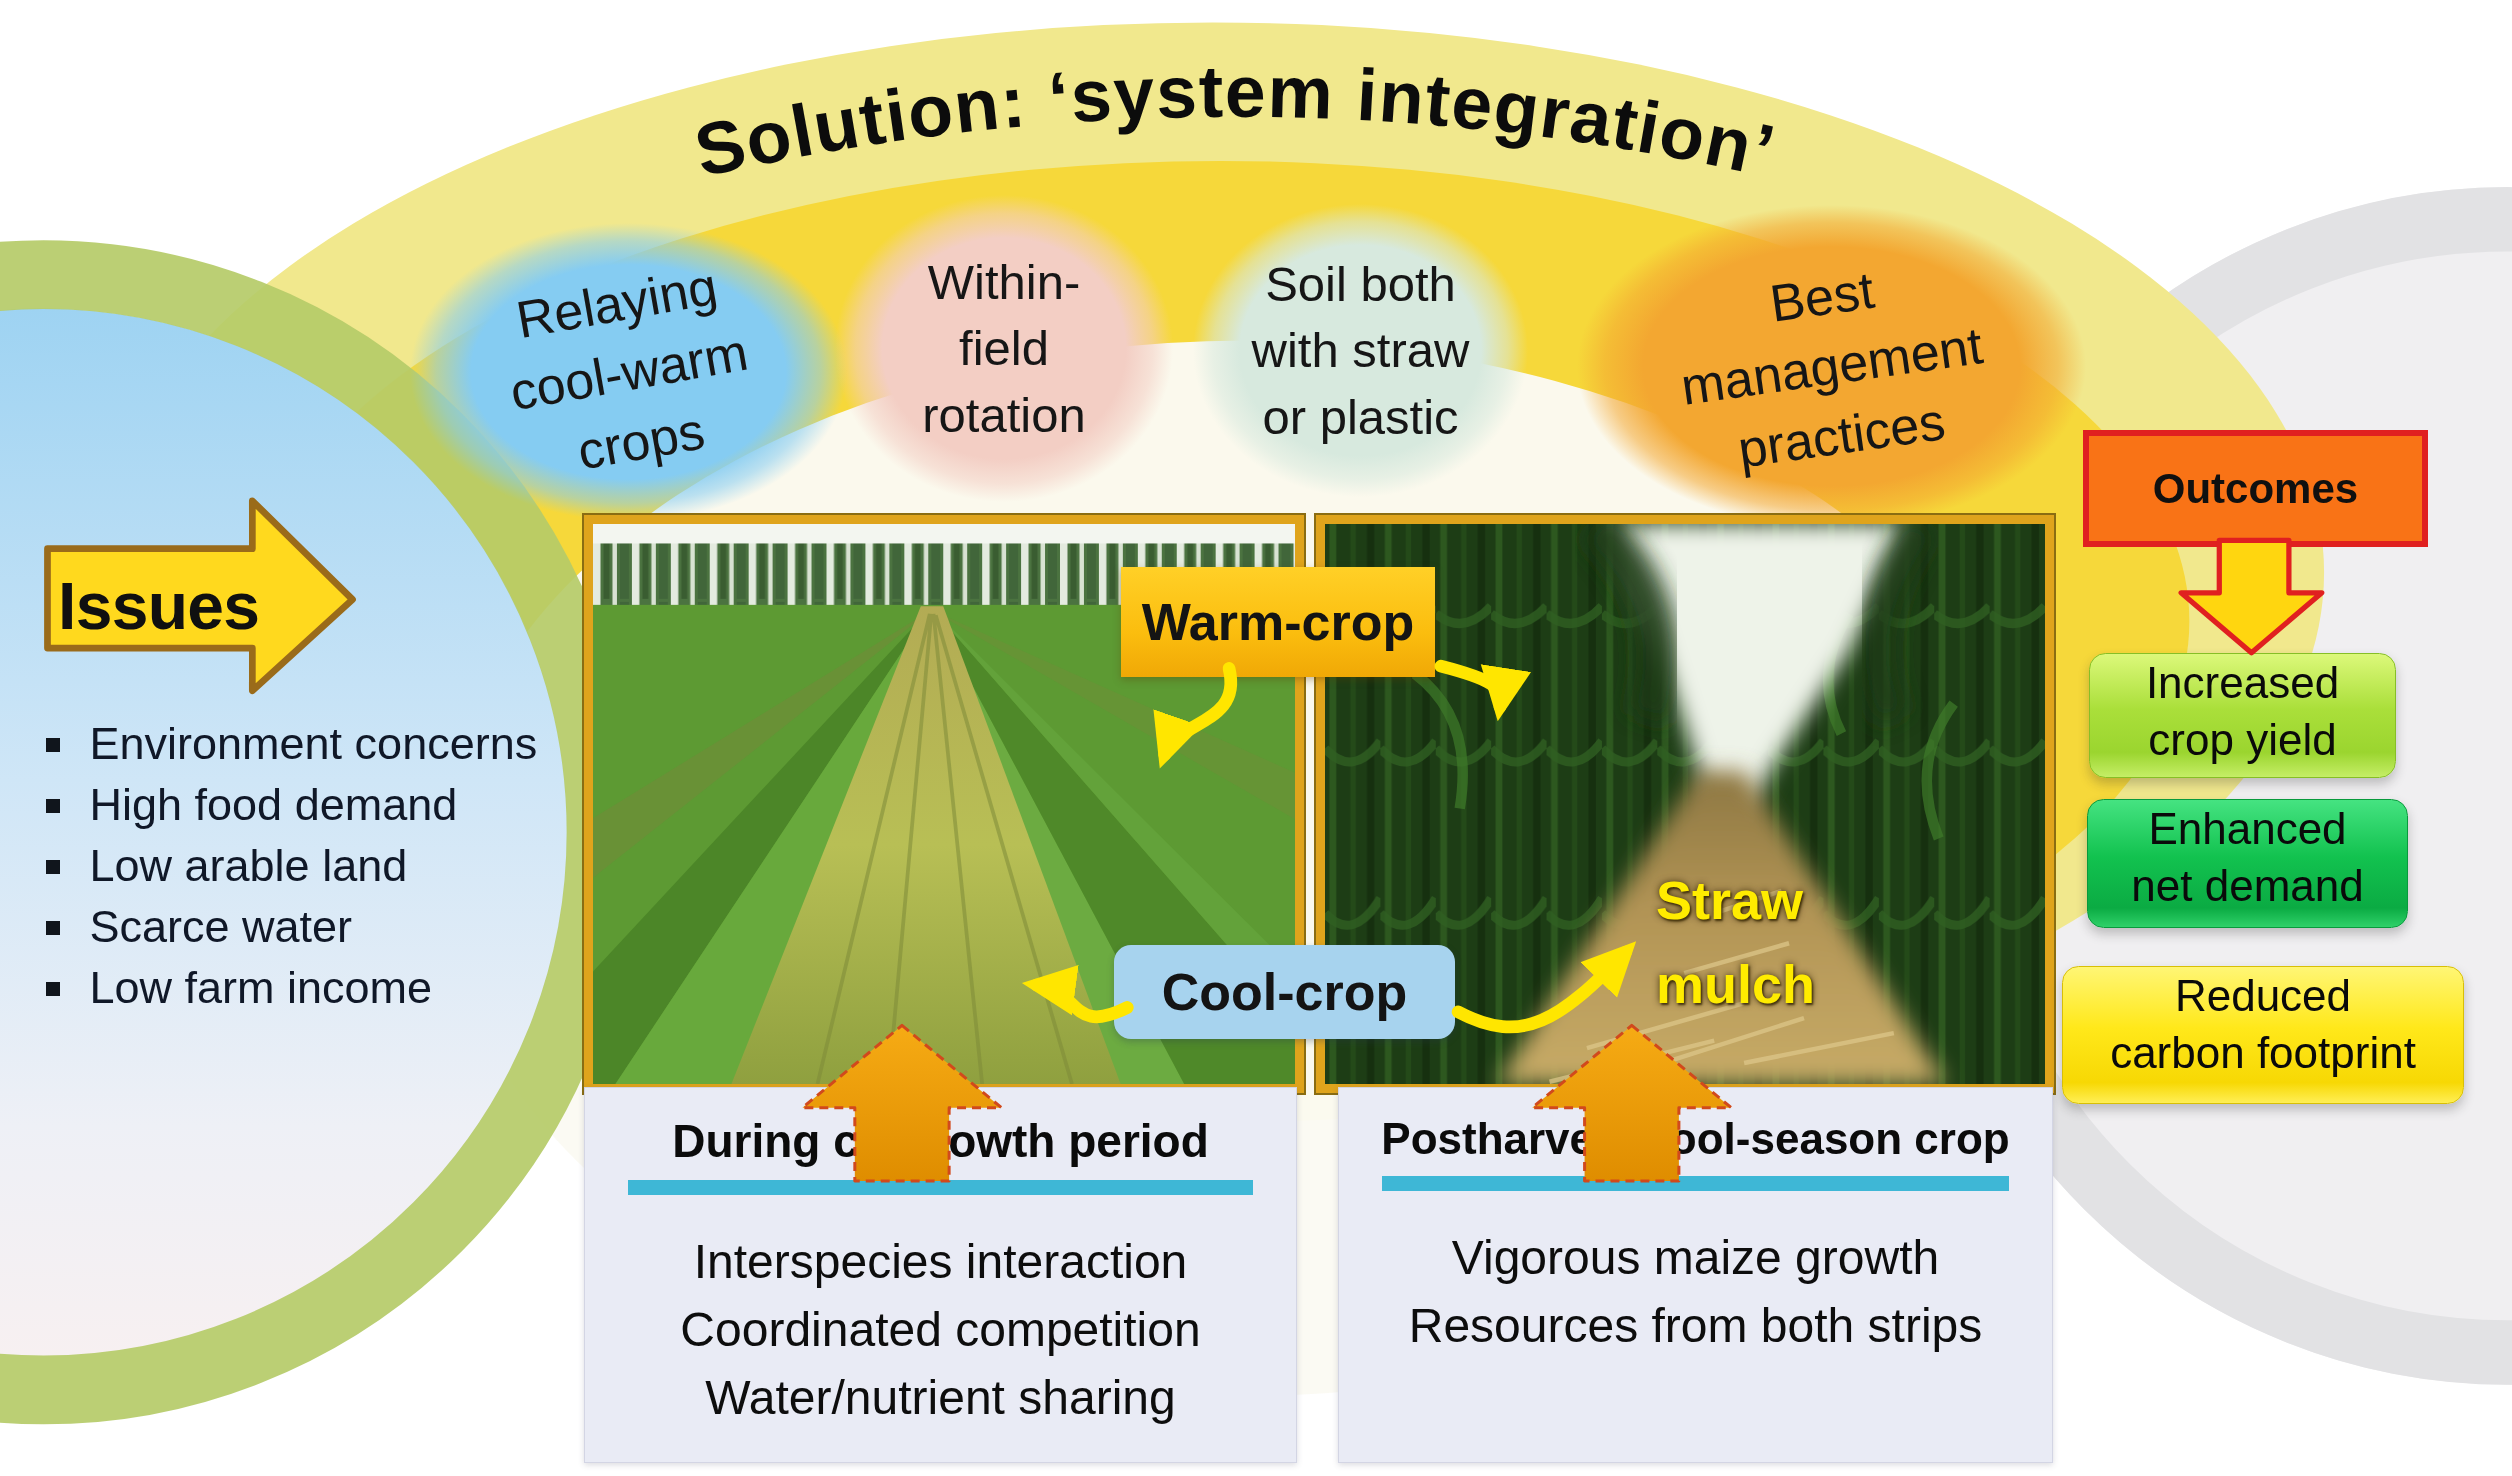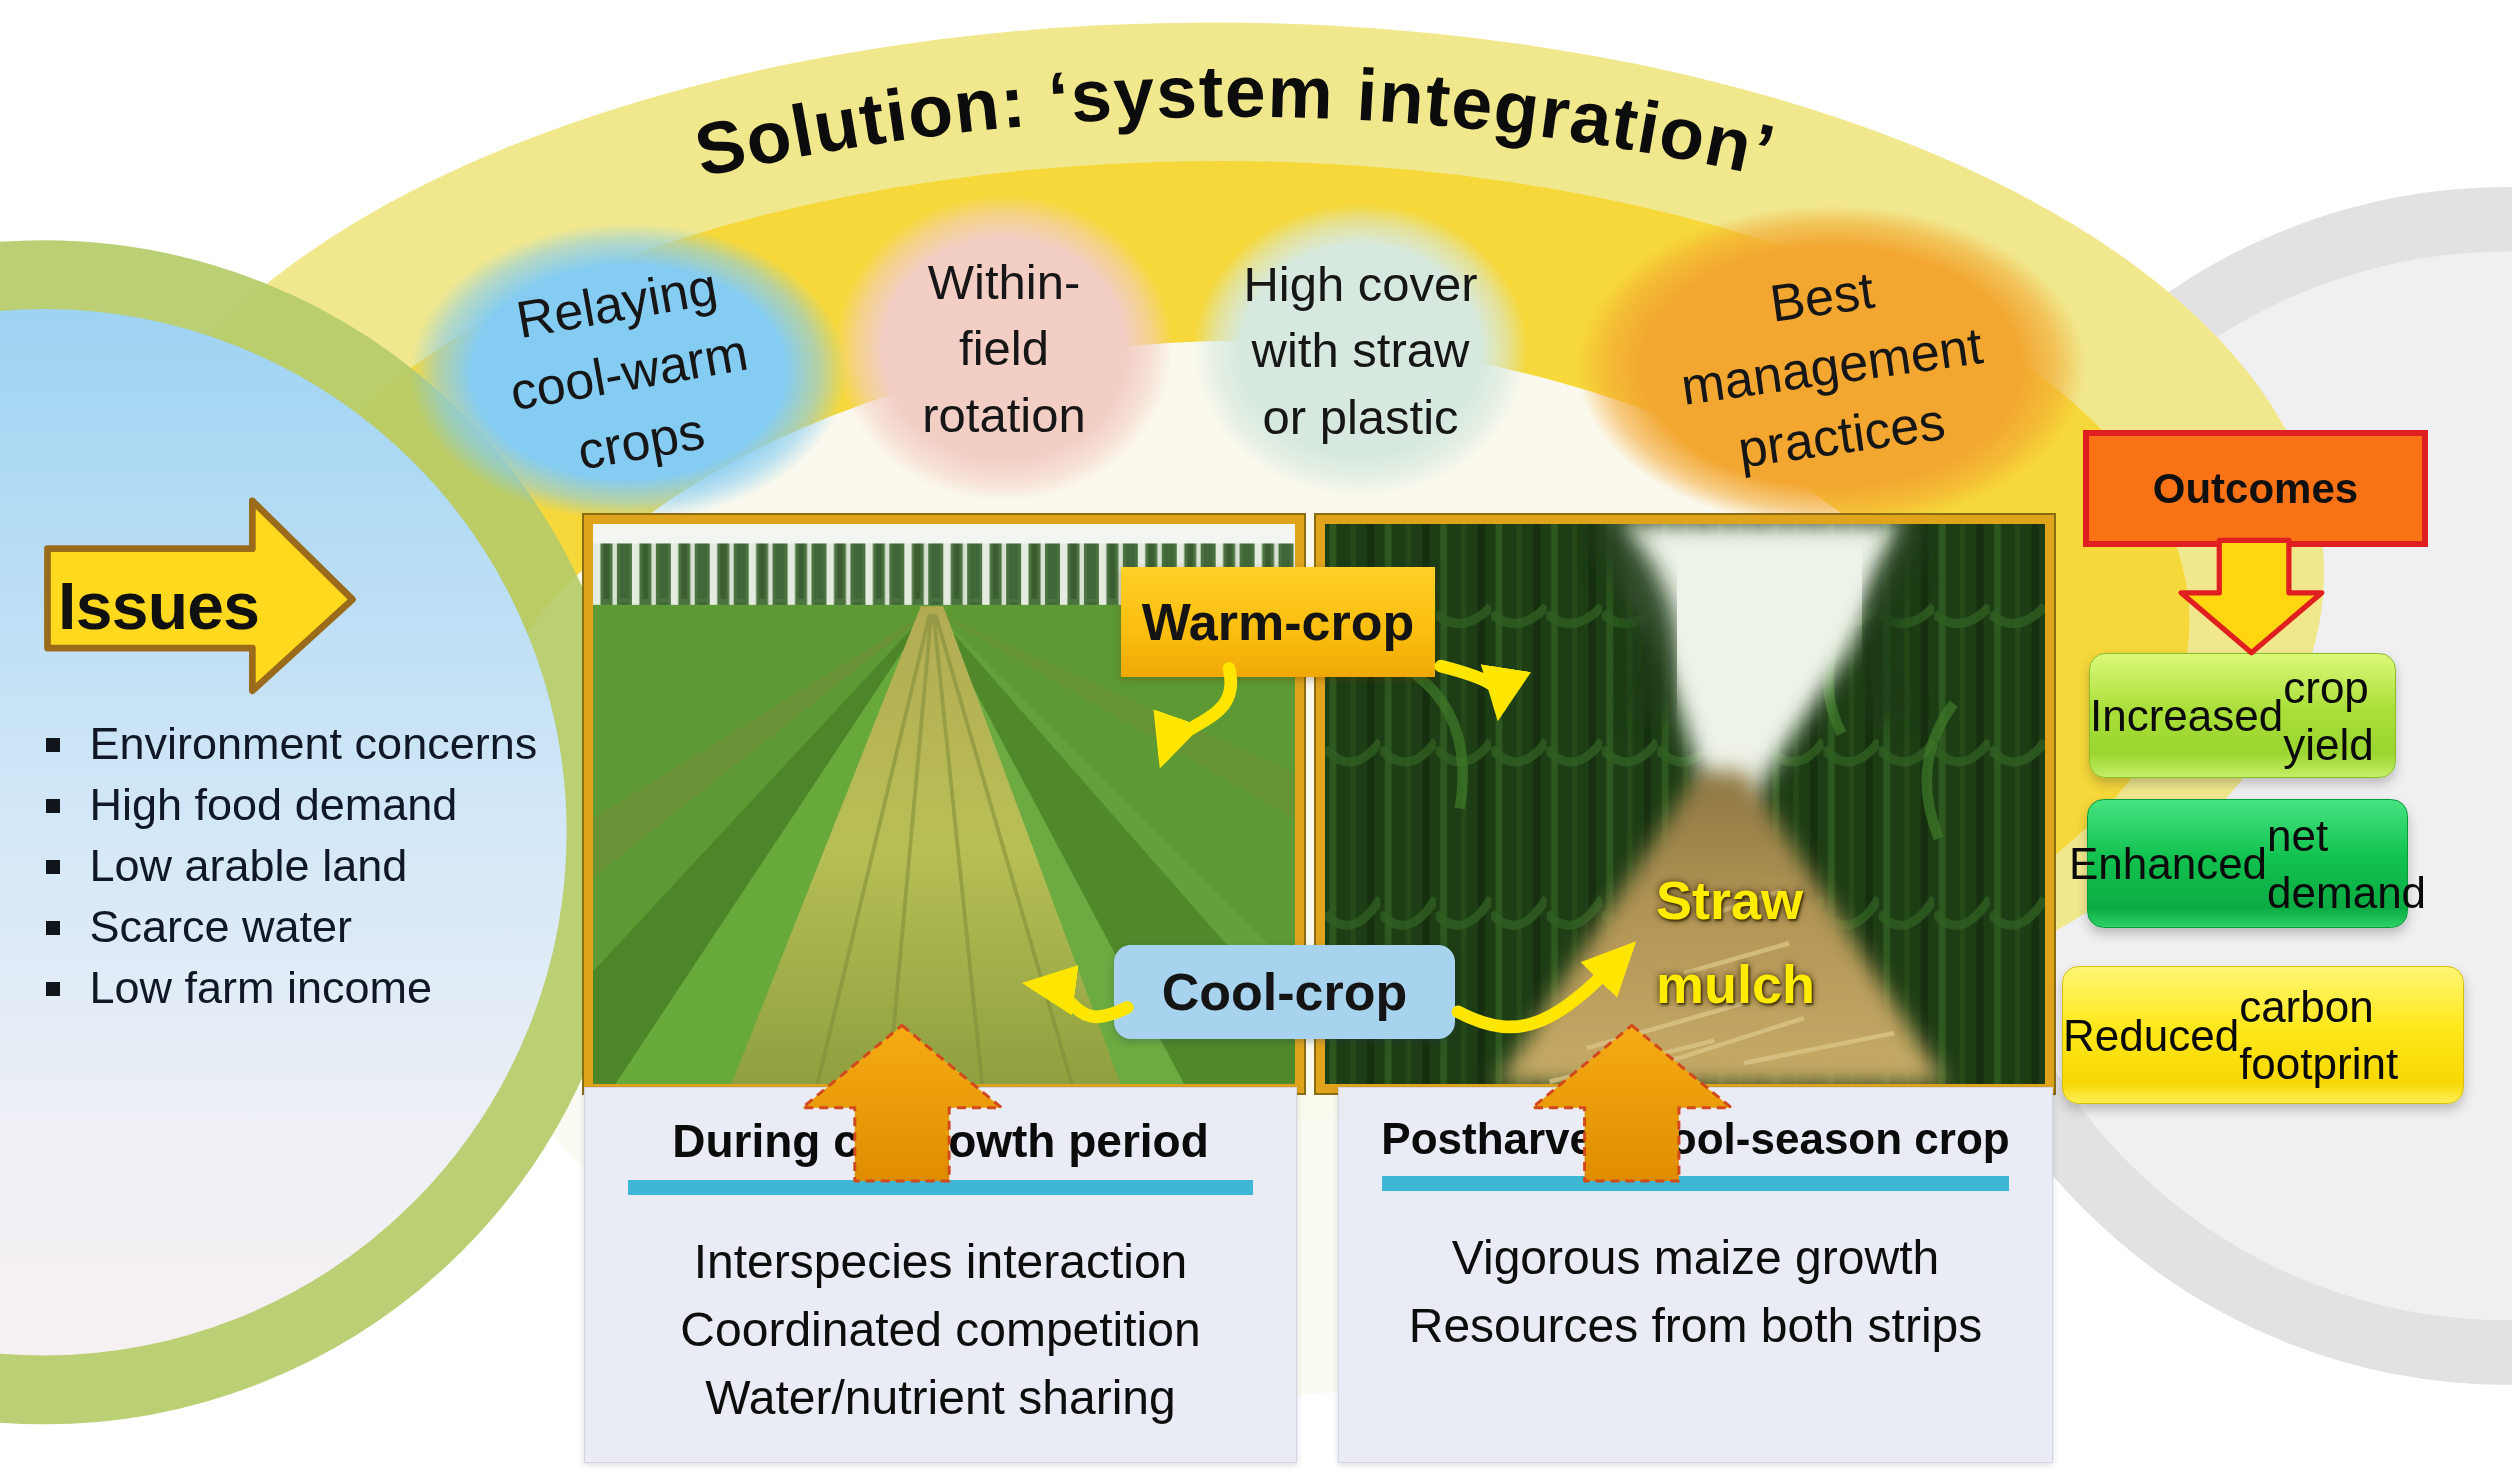--- a/index.html
+++ b/index.html
@@ -54,21 +54,21 @@
   #panel-right{left:1338px;width:713px;}
   .panel h2{margin:25.5px 0 0 0;font-size:46px;font-weight:bold;color:#0b0b0b;}
   #panel-right h2{font-size:44px;}
   .panel .underline{height:15px;background:#3eb7d6;width:88%;margin:12px auto 0 auto;}
   .panel .body{margin-top:33px;font-size:48px;line-height:68px;color:#0d0d0d;}
   .panel .body span{display:block;}
   
   #outcomes-box{position:absolute;left:2083px;top:430px;width:333px;height:105px;
     background:#f97316;border:6.7px solid #e02020;display:flex;align-items:center;justify-content:center;
     font-size:42px;font-weight:bold;color:#101010;}
-  .obox{position:absolute;border-radius:16.5px;display:flex;flex-direction:row;align-items:center;justify-content:center;
+  .obox{position:absolute;border-radius:16.5px;display:flex;flex-direction:column;align-items:center;justify-content:flex-start;
     font-size:44px;line-height:57px;color:#0a0a0a;box-shadow:0 6px 10.5px rgba(40,40,40,.25);}
   .obox span{display:block;}
   #obox-yield{left:2089px;top:653px;width:305px;height:123px;
     background:linear-gradient(180deg,#dcf87a 0%,#aadf3a 45%,#9bd52f 80%,#c5ee66 100%);border:1.5px solid #86bf26;}
   #obox-income{left:2087px;top:799px;width:319px;height:127px;
     background:linear-gradient(180deg,#45e381 0%,#12c24f 45%,#0bab43 85%,#2fd169 100%);border:1.5px solid #089a3c;}
   #obox-carbon{left:2062px;top:966px;width:400px;height:136px;
     background:linear-gradient(180deg,#fff675 0%,#ffe81a 45%,#f7d804 85%,#ffef55 100%);border:1.5px solid #d8bf05;}
 </style>
 </head>
@@ -121,21 +121,21 @@
   </div>
   <div class="ellipse e-pink">
     <div class="etext">
       <span>Within-</span>
       <span>field</span>
       <span>rotation</span>
     </div>
   </div>
   <div class="ellipse e-teal">
     <div class="etext">
-      <span>High cover</span>
+      <span>Soil both</span>
       <span>with straw</span>
       <span>or plastic</span>
     </div>
   </div>
   <div class="ellipse e-orange">
     <div class="etext">
       <span>Best</span>
       <span>management</span>
       <span>practices</span>
     </div>

